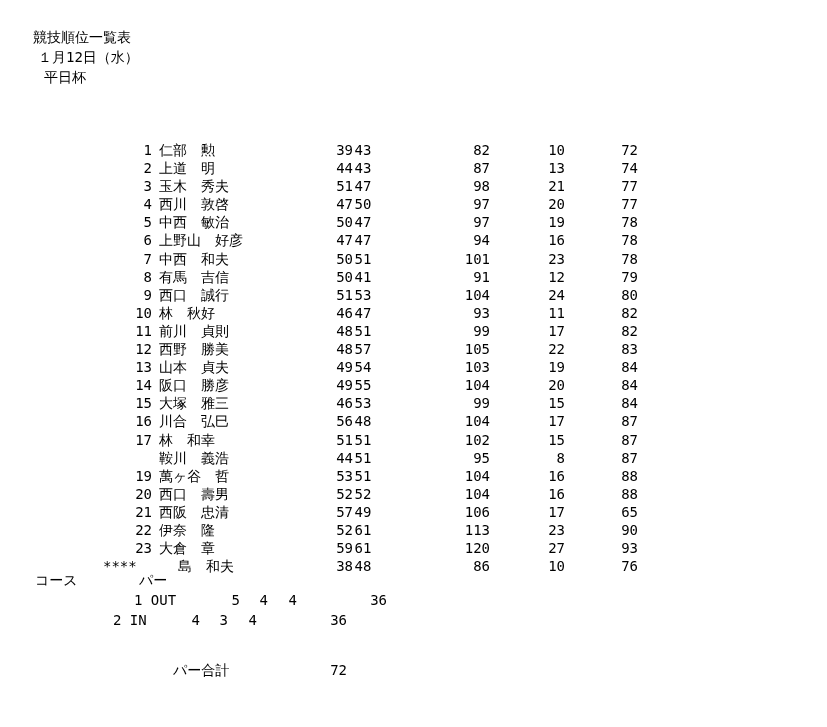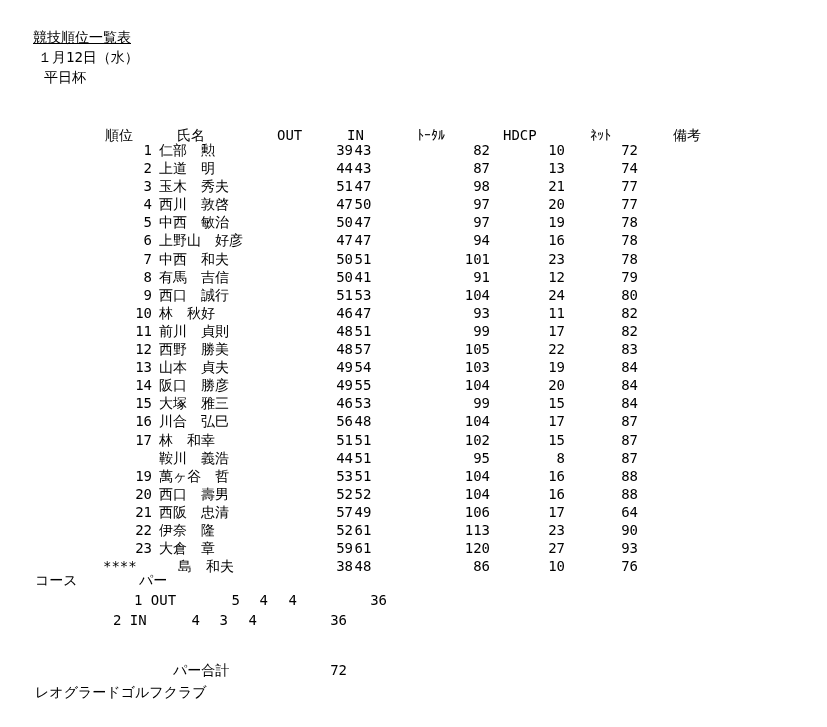--- a/index.html
+++ b/index.html
@@ -36,34 +36,24 @@
   .p1{left:176px;width:24px;text-align:right;}
   .p2{left:204px;width:24px;text-align:right;}
   .p3{left:233px;width:24px;text-align:right;}
   .psum{left:247px;width:100px;text-align:right;}
 </style>
 </head>
 <body>
 
 <div class="page">
 
-  <div class="abs" style="top:28px;left:33px;text-decoration:underline;">競技順位一覧表</div>
+  <div class="abs" style="top:28px;left:33px;">競技順位一覧表</div>
   <div class="abs" style="top:48px;left:38px;">１月12日（水）</div>
   <div class="abs" style="top:68px;left:44px;">平日杯</div>
 
-  <div class="cols">
-    <span class="cellspan h-rank">順位</span>
-    <span class="cellspan h-name">氏名</span>
-    <span class="cellspan h-out">OUT</span>
-    <span class="cellspan h-in">IN</span>
-    <span class="cellspan h-total">ﾄｰﾀﾙ</span>
-    <span class="cellspan h-hdcp">HDCP</span>
-    <span class="cellspan h-net">ﾈｯﾄ</span>
-    <span class="cellspan h-remarks">備考</span>
-  </div>
 
   <div class="rows">
       <div class="prow">
         <span class="c-rank">1</span>
         <span class="c-name">仁部　勲</span>
         <span class="c-out">39</span>
         <span class="c-in">43</span>
         <span class="c-total">82</span>
         <span class="c-hdcp">10</span>
         <span class="c-net">72</span>
@@ -238,21 +228,21 @@
         <span class="c-hdcp">16</span>
         <span class="c-net">88</span>
       </div>
       <div class="prow">
         <span class="c-rank">21</span>
         <span class="c-name">西阪　忠清</span>
         <span class="c-out">57</span>
         <span class="c-in">49</span>
         <span class="c-total">106</span>
         <span class="c-hdcp">17</span>
-        <span class="c-net">64</span>
+        <span class="c-net">65</span>
       </div>
       <div class="prow">
         <span class="c-rank">22</span>
         <span class="c-name">伊奈　隆</span>
         <span class="c-out">52</span>
         <span class="c-in">61</span>
         <span class="c-total">113</span>
         <span class="c-hdcp">23</span>
         <span class="c-net">90</span>
       </div>
@@ -294,15 +284,14 @@
     <span class="cellspan p2">3</span>
     <span class="cellspan p3">4</span>
     <span class="cellspan psum">36</span>
   </div>
 
   <div class="abs" style="top:661px;left:0;width:827px;height:18px;">
     <span class="cellspan" style="left:173px;">パー合計</span>
     <span class="cellspan psum">72</span>
   </div>
 
-  <div class="abs" style="top:683px;left:35px;">レオグラードゴルフクラブ</div>
 
 </div>
 
 </body></html>

